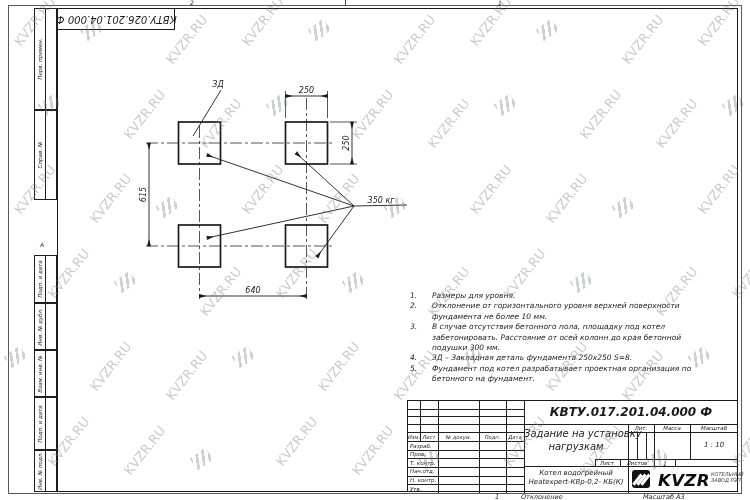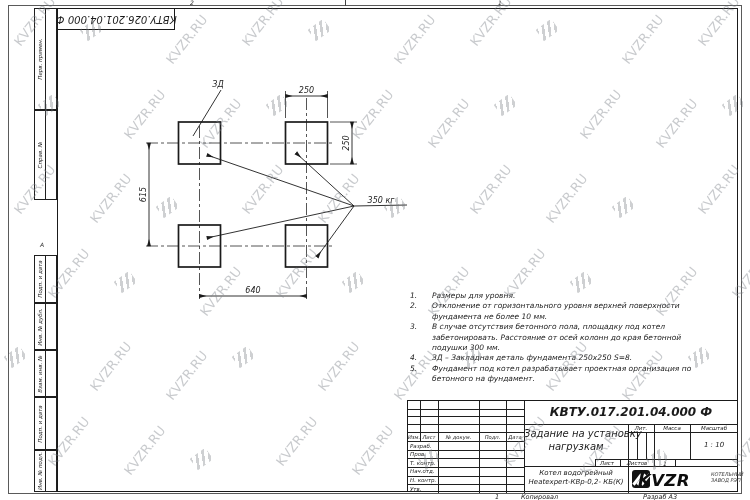--- a/index.html
+++ b/index.html
@@ -230,30 +230,30 @@
     <div class="txt it" style="left:116px;top:68px;width:104px;text-align:center;font-size:7px;line-height:9px;">
       <div>Котел водогрейный</div>
       <div>Heatexpert-КВр-0,2- КБ(К)</div>
     </div>
 
     <div class="logo-mark" style="left:224px;top:69px;width:18px;height:18px;">
       <i style="left:4px;top:2.5px;"></i>
         <i style="left:8px;top:2.5px;"></i>
         <i style="left:12px;top:2.5px;"></i>
     </div>
-    <span class="txt kvzr" style="left:230px;top:70px;">KVZR</span>
+    <span class="txt kvzr" style="left:250px;top:70px;">KVZR</span>
     <div class="txt logo-sub" style="left:303px;top:71px;width:28px;">
       <div>КОТЕЛЬНЫЙ</div>
       <div>ЗАВОД РЭП</div>
     </div>
   </div>
 
   <span class="abs footer-txt" style="left:495px;top:492.5px;">1</span>
-  <span class="abs footer-txt" style="left:521px;top:492.5px;">Копировал</span>
-  <span class="abs footer-txt" style="left:643px;top:492.5px;">Разраб А3</span>
+  <span class="abs footer-txt" style="left:521px;top:492.5px;">Отклонение</span>
+  <span class="abs footer-txt" style="left:643px;top:492.5px;">Масштаб А3</span>
 
   <div id="wm-layer">
       <span class="wm-text" style="left: 6px; top: 14px;">KVZR.RU</span>
       <div class="wm-icon" style="left: 82px; top: 23px;"></div>
       <span class="wm-text" style="left: 158px; top: 32px;">KVZR.RU</span>
       <span class="wm-text" style="left: 234px; top: 14px;">KVZR.RU</span>
       <div class="wm-icon" style="left: 310px; top: 23px;"></div>
       <span class="wm-text" style="left: 386px; top: 32px;">KVZR.RU</span>
       <span class="wm-text" style="left: 462px; top: 14px;">KVZR.RU</span>
       <div class="wm-icon" style="left: 538px; top: 23px;"></div>

